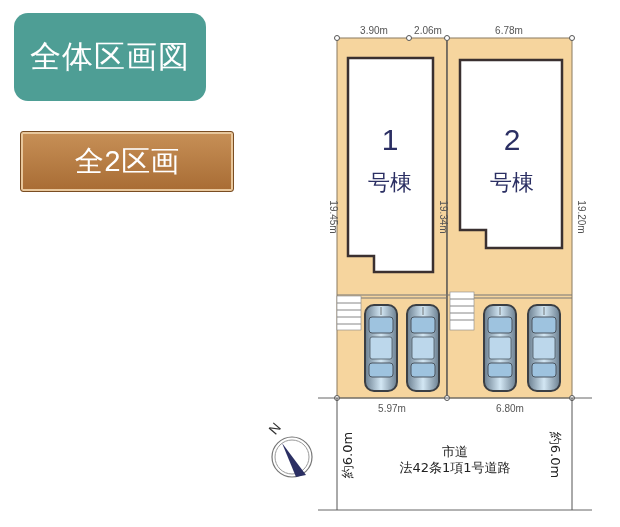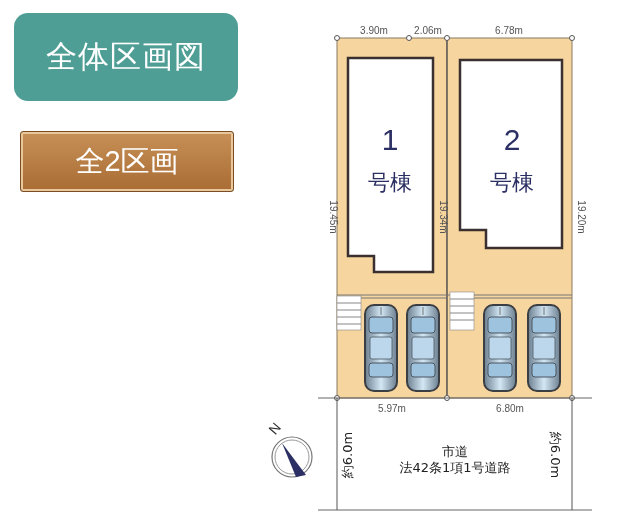--- a/index.html
+++ b/index.html
@@ -1,21 +1,21 @@
 <!DOCTYPE html>
 <html><head>
 <meta charset="utf-8">
 <style>
   html,body{margin:0;padding:0;background:#fff;}
   body{width:620px;height:527px;position:relative;overflow:hidden;font-family:"DejaVu Sans","Liberation Sans",sans-serif;}
-  .title-box{position:absolute;left:14px;top:13px;width:224px;height:88px;background:#4e9e95;border-radius:14px;color:#fff;
+  .title-box{position:absolute;left:14px;top:13px;width:192px;height:88px;background:#4e9e95;border-radius:14px;color:#fff;
     font-family:"DejaVu Serif","Liberation Serif",serif;font-size:31px;display:flex;align-items:center;justify-content:center;letter-spacing:1px;}
   .count-box{position:absolute;left:20px;top:131px;width:212px;height:59px;border-radius:3px;
     background:linear-gradient(#c79057,#a86c34);border:1px solid #7a4d22;box-shadow:inset 0 0 0 2px #e8c79c;color:#fff;
-    font-family:Liberation Sans, sans-serif;font-size:29px;display:flex;align-items:center;justify-content:center;}
+    font-family:Liberation Mono, monospace;font-size:29px;display:flex;align-items:center;justify-content:center;}
   svg{position:absolute;left:0;top:0;}
   .dim{font-family:"Liberation Sans",sans-serif;font-size:10px;fill:#555;}
   .bld{font-family:"Liberation Sans",sans-serif;fill:#2b2f63;}
   .road{font-family:"DejaVu Sans",sans-serif;fill:#222;font-size:13px;}
 </style>
 </head>
 <body>
 
 <div class="title-box">全体区画図</div>
 <div class="count-box">全2区画</div>

